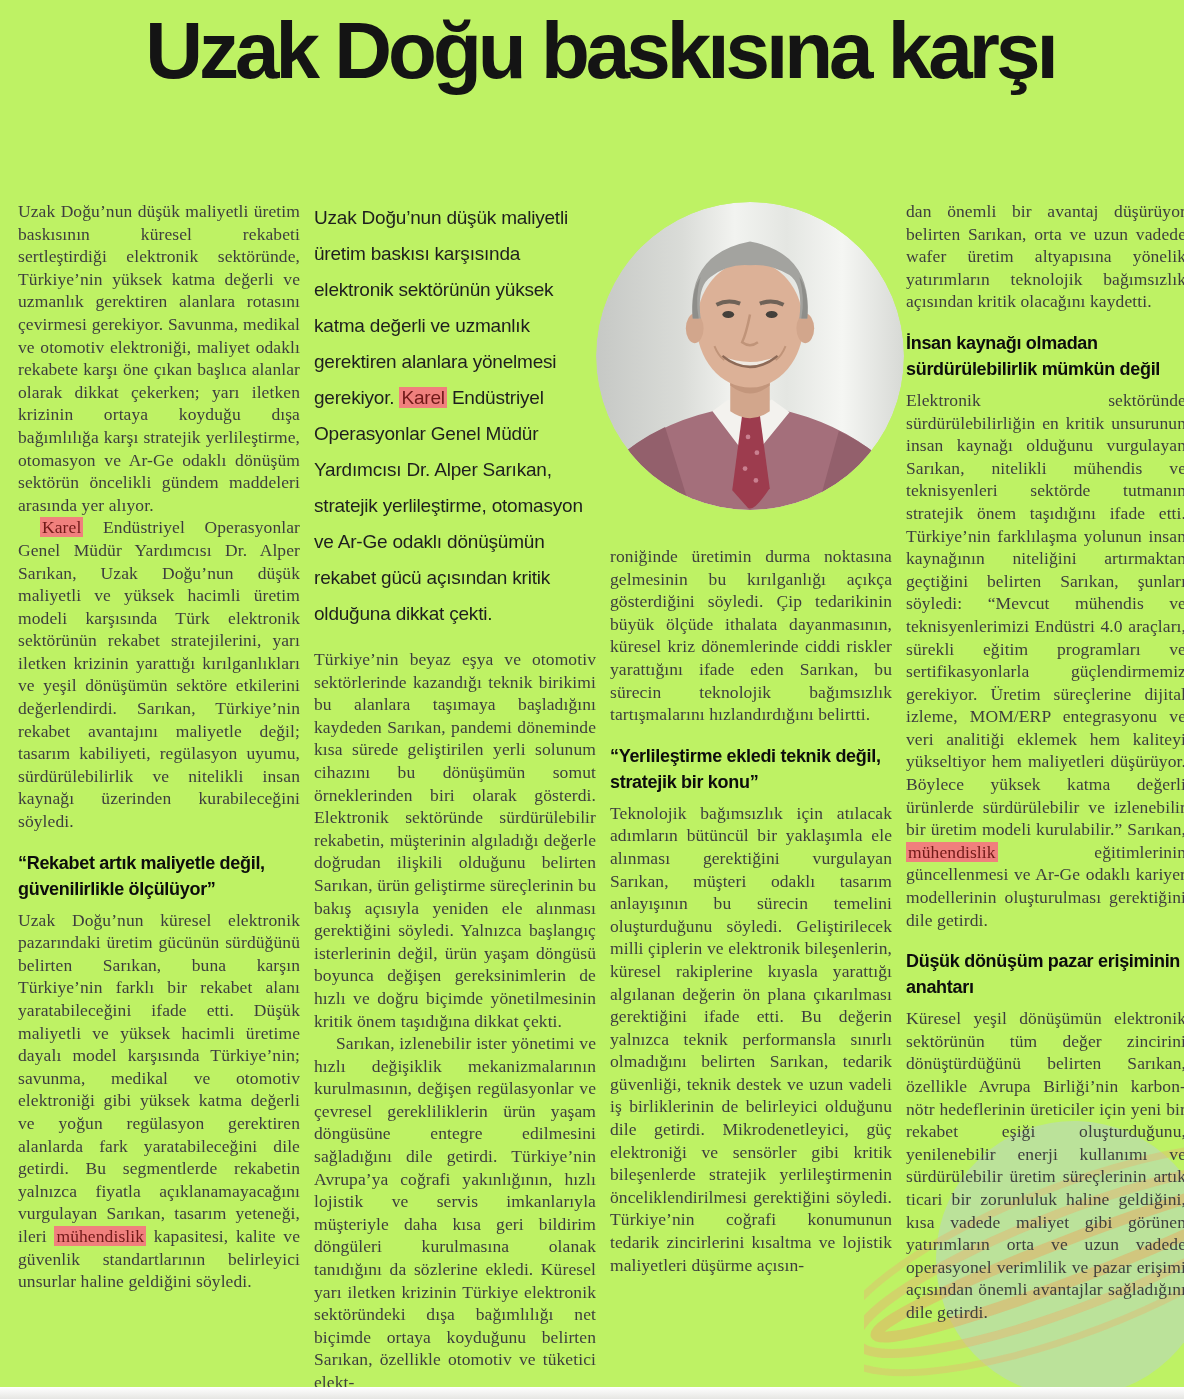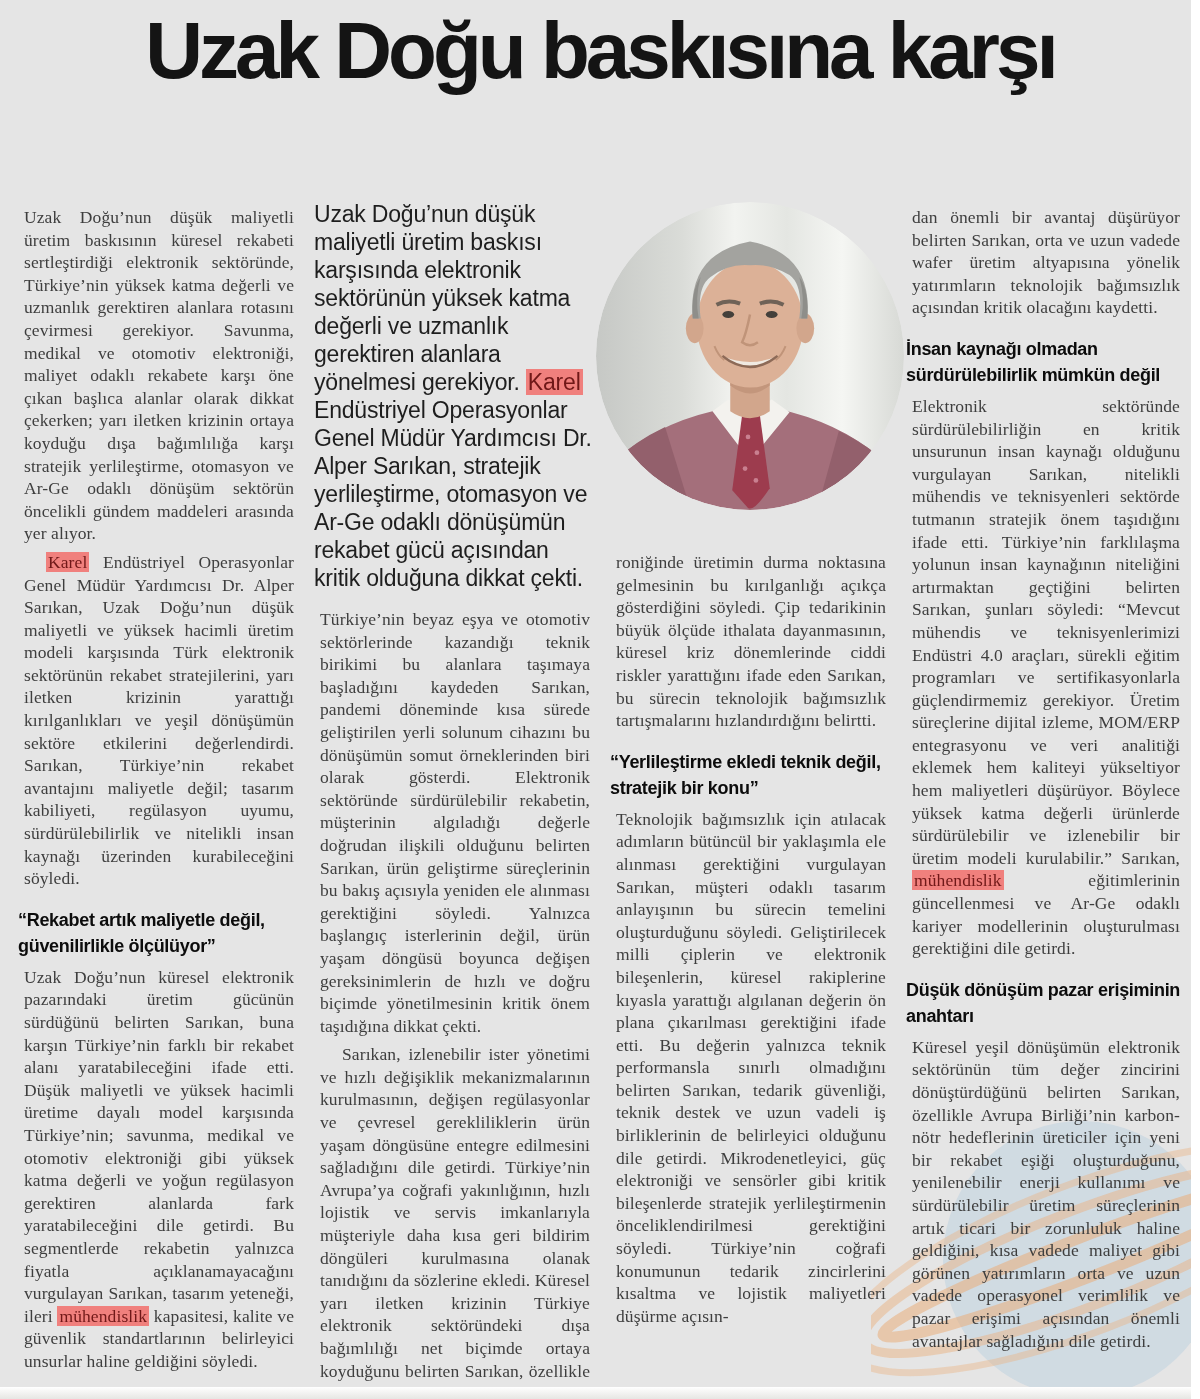--- a/index.html
+++ b/index.html
@@ -1,22 +1,21 @@
 <!DOCTYPE html>
 <html lang="tr"><head>
 <meta charset="utf-8">
 <style>
   html,body{margin:0;padding:0;background:#ffffff;}
   .page{
     position:relative;
     width:1184px;height:1399px;
-    background:#e5e5e5;
+    background:#bef264;
     overflow:hidden;
     font-family:"Liberation Serif", serif;
-    padding-left:7px;
   }
   .headline{
     position:absolute;top:10px;left:0;width:1200px;
     text-align:center;
     font-family:"Liberation Sans", sans-serif;
     font-weight:800;
     font-size:80px;
     line-height:82px;
     letter-spacing:-4px;
     color:#141414;
@@ -26,34 +25,34 @@
     position:absolute;top:200px;height:1196px;
     width:282px;
     overflow:hidden;
     z-index:2;
   }
   .col1{left:18px;}
   .col2{left:314px;}
   .col3{left:610px;top:545px;height:851px;}
   .col4{left:906px;width:280px;}
   p.body{
-    margin:6px;
+    margin:0;
     font-family:"Liberation Serif", serif;
     font-size:17.5px;
     line-height:22.6px;
     text-align:justify;
     color:#3e3e3e;
     letter-spacing:0.1px;
   }
   p.body.indent{text-indent:22px;}
   p.lead{
     margin:0 0 16px 0;
     font-family:"Liberation Sans", sans-serif;
-    font-size:23px;
-    line-height:28px;
+    font-size:19px;
+    line-height:36px;
     text-align:left;
     color:#1e1e1e;
     letter-spacing:-0.2px;
   }
   h3.subhead{
     margin:17px 0 7px 0;
     font-family:"Liberation Sans", sans-serif;
     font-weight:700;
     font-size:18px;
     line-height:26px;

